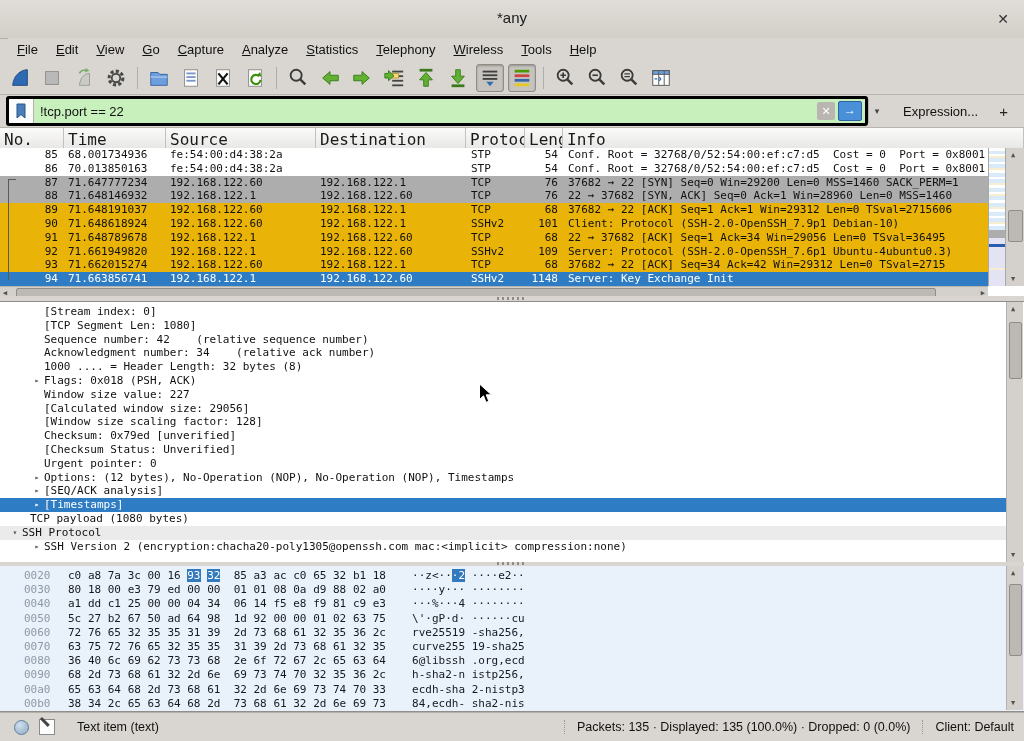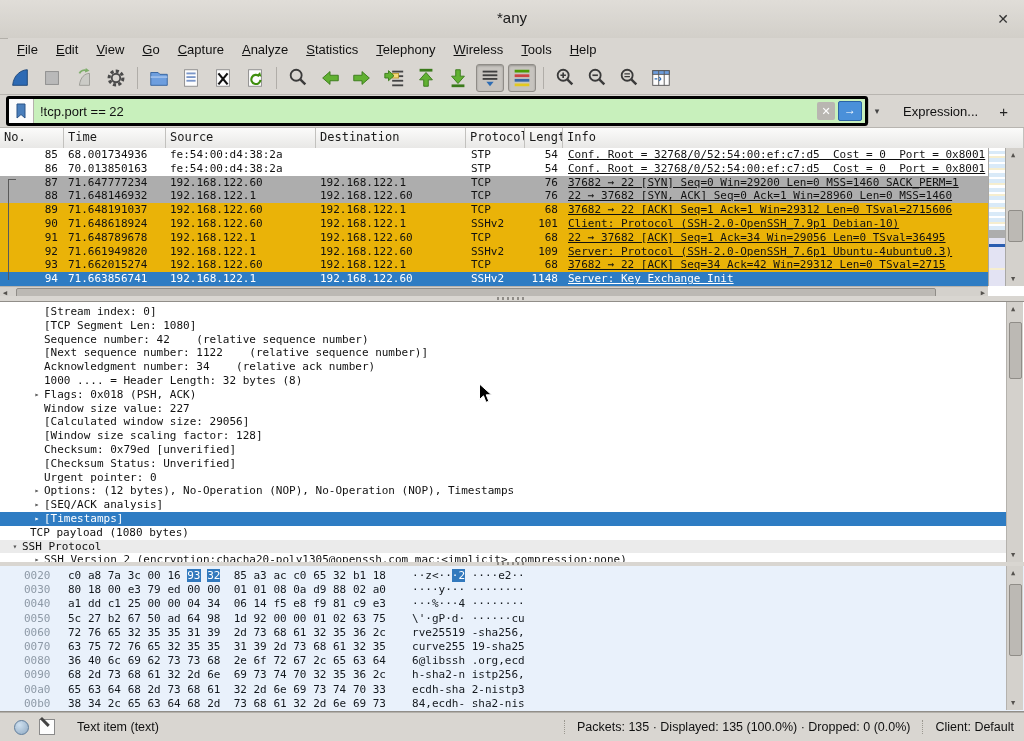--- a/index.html
+++ b/index.html
@@ -41,31 +41,31 @@
   #fapply{width:22px;height:18px;background:#4a90d9;border:1px solid #2a62a5;border-radius:2px;color:#fff;
     font-size:12px;text-align:center;line-height:17px;margin-right:3px;}
   #fcaret{width:16px;height:24px;border-left:1px solid #b5b2ad;display:flex;align-items:center;
     justify-content:center;font-size:9px;color:#444;margin-right:8px;}
   #fexpr{font-size:13px;color:#111;padding:0 10px;}
   #fadd{margin-left:auto;font-size:15px;color:#222;padding:0 10px;}
 
   
   #plist{position:absolute;left:0;top:128px;width:1024px;height:170px;background:#fff;}
   #plheader{position:absolute;left:0;top:0;width:1024px;height:32px;display:flex;
-    font-size:12px;color:#1a1a1a;}
+    font-size:16px;color:#1a1a1a;}
   .hcell{background:linear-gradient(#fbfbfa,#dedddb);border-right:1px solid #c2c1be;
     border-bottom:1px solid #a9a8a5;box-sizing:border-box;padding:2px 0 0 4px;overflow:hidden;white-space:nowrap;}
   .c0{width:64px;} .c1{width:102px;} .c2{width:150px;} .c3{width:150px;} .c4{width:59px;}
   .c5{width:38px;} .c6{flex:1;}
   #plrows{position:absolute;left:0;top:20px;width:988px;height:138px;overflow:hidden;}
   .prow{display:flex;height:13.8px;line-height:13.8px;font-size:11px;white-space:pre;overflow:hidden;}
   .prow span{display:block;box-sizing:border-box;overflow:hidden;white-space:pre;}
   .p0{width:64px;text-align:right;padding-right:6px;} .p1{width:102px;padding-left:4px;}
   .p2{width:150px;padding-left:4px;} .p3{width:150px;padding-left:4px;} .p4{width:59px;padding-left:5px;}
-  .p5{width:38px;text-align:right;padding-right:5px;} .p6{flex:1;padding-left:5px;text-decoration:underline;}
+  .p5{width:38px;text-align:right;padding-right:5px;} .p6{flex:1;padding-left:5px;}
   .t-white{background:#ffffff;} .t-gray{background:#adadad;} .t-lav{background:#eab308;}
   .t-sel{background:#2e7cc3;color:#fff;}
   #convbracket{position:absolute;left:8px;top:31px;width:7px;height:100px;
     border-left:1px solid #5a5a5a;border-top:1px solid #5a5a5a;}
   #minimap{position:absolute;left:988px;top:20px;width:17px;height:138px;border-left:1px solid #a9a8a5;
     background:linear-gradient(#fff 0 3px,#d9eaf8 3px 6px,#fff 6px 8px,#f6eecf 8px 10px,#d9eaf8 10px 14px,
     #fff 14px 16px,#d9eaf8 16px 20px,#f6eecf 20px 22px,#fff 22px 25px,#d9eaf8 25px 29px,#fff 29px 31px,
     #d9eaf8 31px 35px,#f6eecf 35px 37px,#fff 37px 40px,#d9eaf8 40px 44px,#fff 44px 46px,#f6eecf 46px 48px,
     #d9eaf8 48px 52px,#fff 52px 55px,#d9eaf8 55px 59px,#f6eecf 59px 61px,#fff 61px 64px,#d9eaf8 64px 68px,
     #fff 68px 70px,#d9eaf8 70px 74px,#f6eecf 74px 76px,#fff 76px 78px,#d9eaf8 78px 82px,
@@ -340,21 +340,20 @@
 
 <div class="splitter" style="top:296px;">
     <div class="sdots"></div>
   </div>
 
 <div id="details" class="mono">
   <div id="dlines">
       <div class="dline" style="padding-left: 30px;"><span class="dexp"></span><span>[Stream index: 0]</span></div>
       <div class="dline" style="padding-left: 30px;"><span class="dexp"></span><span>[TCP Segment Len: 1080]</span></div>
       <div class="dline" style="padding-left: 30px;"><span class="dexp"></span><span>Sequence number: 42    (relative sequence number)</span></div>
-      <div class="dline" style="padding-left: 30px;"><span class="dexp"></span><span>[Next sequence number: 1122    (relative sequence number)]</span></div>
       <div class="dline" style="padding-left: 30px;"><span class="dexp"></span><span>Acknowledgment number: 34    (relative ack number)</span></div>
       <div class="dline" style="padding-left: 30px;"><span class="dexp"></span><span>1000 .... = Header Length: 32 bytes (8)</span></div>
       <div class="dline" style="padding-left: 30px;"><span class="dexp">▸</span><span>Flags: 0x018 (PSH, ACK)</span></div>
       <div class="dline" style="padding-left: 30px;"><span class="dexp"></span><span>Window size value: 227</span></div>
       <div class="dline" style="padding-left: 30px;"><span class="dexp"></span><span>[Calculated window size: 29056]</span></div>
       <div class="dline" style="padding-left: 30px;"><span class="dexp"></span><span>[Window size scaling factor: 128]</span></div>
       <div class="dline" style="padding-left: 30px;"><span class="dexp"></span><span>Checksum: 0x79ed [unverified]</span></div>
       <div class="dline" style="padding-left: 30px;"><span class="dexp"></span><span>[Checksum Status: Unverified]</span></div>
       <div class="dline" style="padding-left: 30px;"><span class="dexp"></span><span>Urgent pointer: 0</span></div>
       <div class="dline" style="padding-left: 30px;"><span class="dexp">▸</span><span>Options: (12 bytes), No-Operation (NOP), No-Operation (NOP), Timestamps</span></div>

